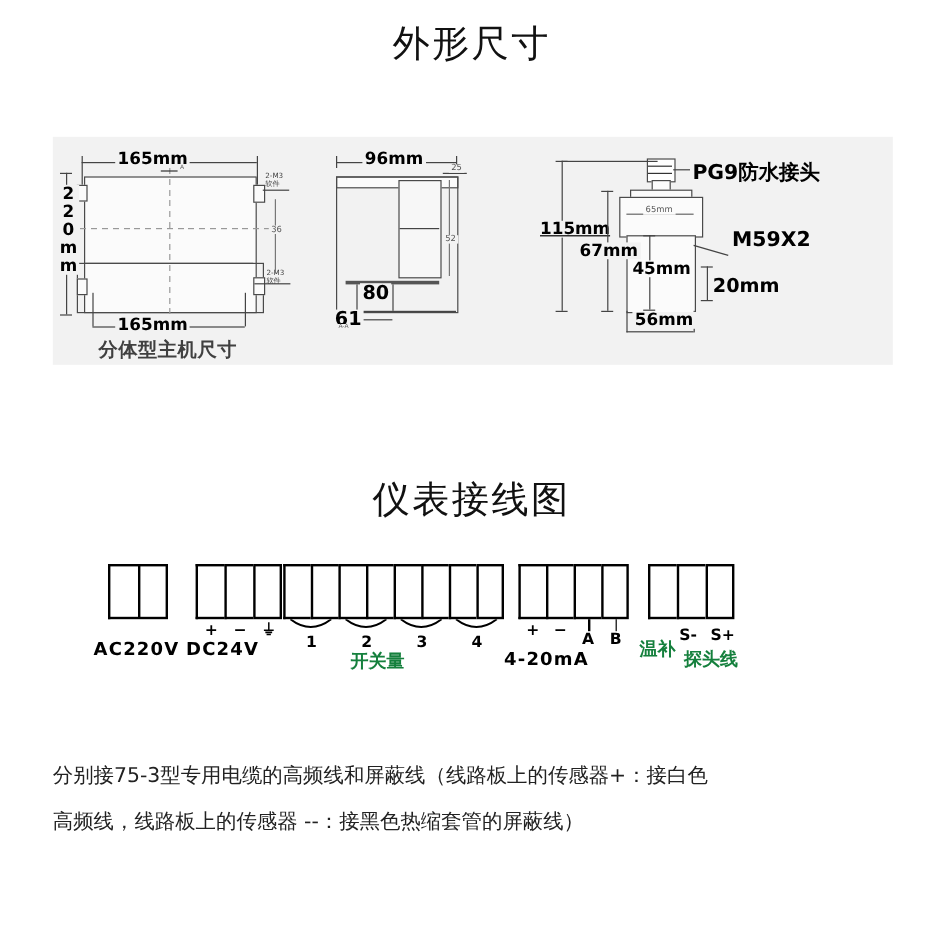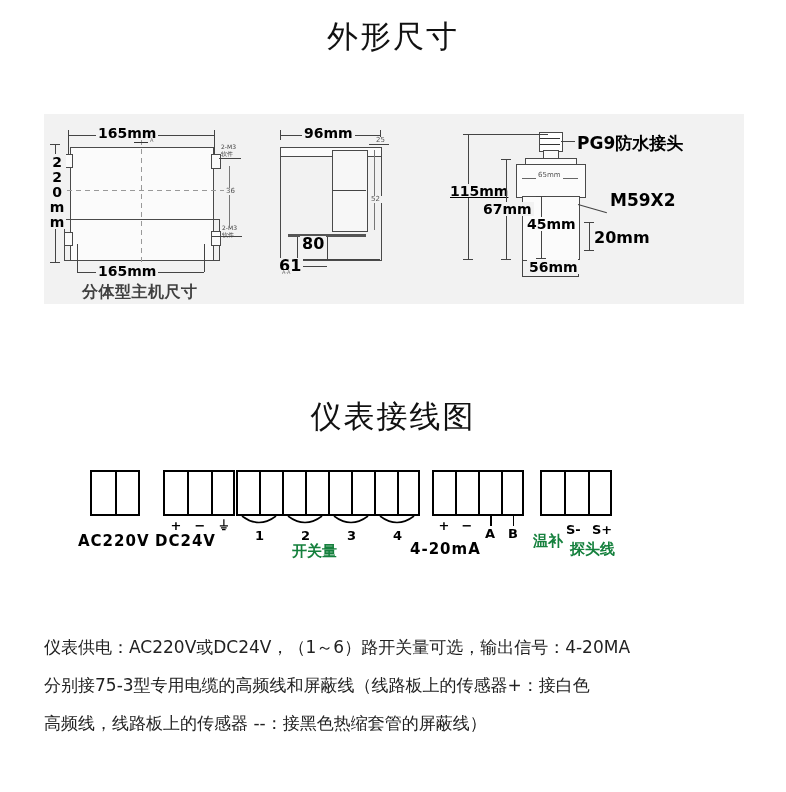--- a/index.html
+++ b/index.html
@@ -338,30 +338,29 @@
     <div class="term-cell" style="width:23px;"></div>
     <div class="term-cell" style="width:23px;"></div>
   </div>
   <div class="pin-lbl" style="left:437px; top:48px; width:14px;">+</div>
   <div class="pin-lbl" style="left:460px; top:48px; width:14px;">−</div>
   <div class="pin-lbl" style="left:483px; top:56px; width:14px;">A</div>
   <div class="pin-lbl" style="left:506px; top:56px; width:14px;">B</div>
 
   <div class="ln-v" style="left:490px; top:46px; height:10px; background:#000; width:2px;"></div>
   <div class="ln-v" style="left:513px; top:46px; height:10px; background:#000; width:1px;"></div>
-  <div class="grp-lbl" style="left:410px; top:70px;text-align:right;">4-20mA</div>
+  <div class="grp-lbl" style="left:420px; top:70px;text-align:right;">4-20mA</div>
 
   <div class="term-group heavy" style="left:540px;">
     <div class="term-cell" style="width:24px;"></div>
     <div class="term-cell" style="width:24px;"></div>
     <div class="term-cell" style="width:24px;"></div>
   </div>
   <div class="grp-lbl-cn" style="left:533px; top:62px;">温补</div>
   <div class="pin-lbl" style="left:566px; top:52px;">S-</div>
   <div class="pin-lbl" style="left:592px; top:52px;">S+</div>
   <div class="grp-lbl-cn" style="left:570px; top:70px;">探头线</div>
 </div>
 
 <div class="body-text">
-  <p>仪表供电：AC220V或DC24V，（1～6）路开关量可选，输出信号：4-20MA</p>
   <p>分别接75-3型专用电缆的高频线和屏蔽线（线路板上的传感器+：接白色</p>
   <p>高频线，线路板上的传感器 --：接黑色热缩套管的屏蔽线）</p>
 </div>
 
 </body></html>

